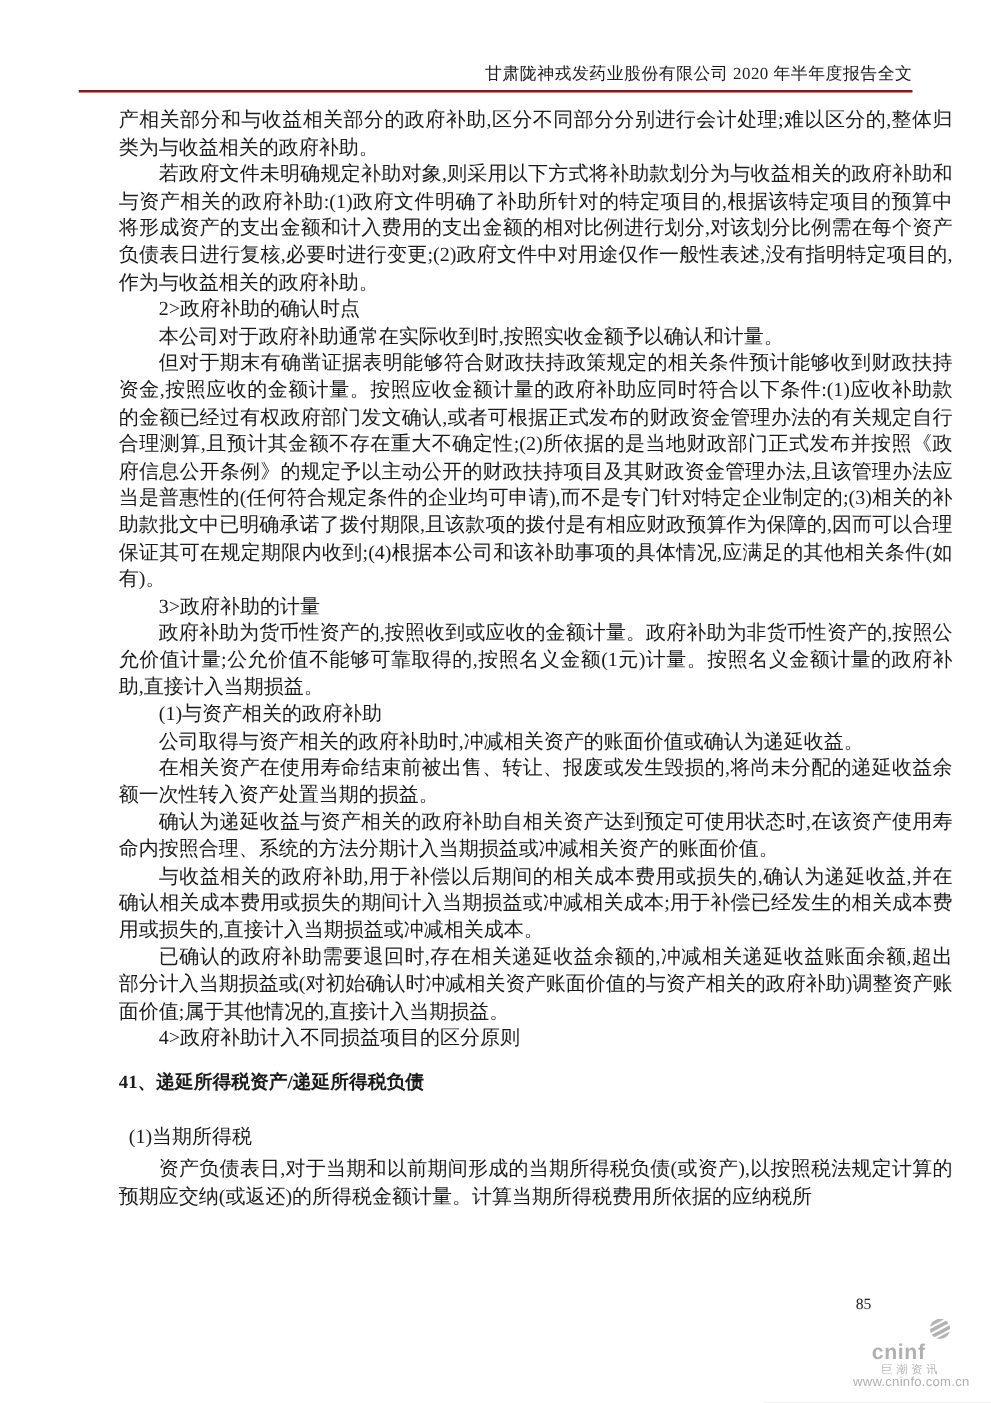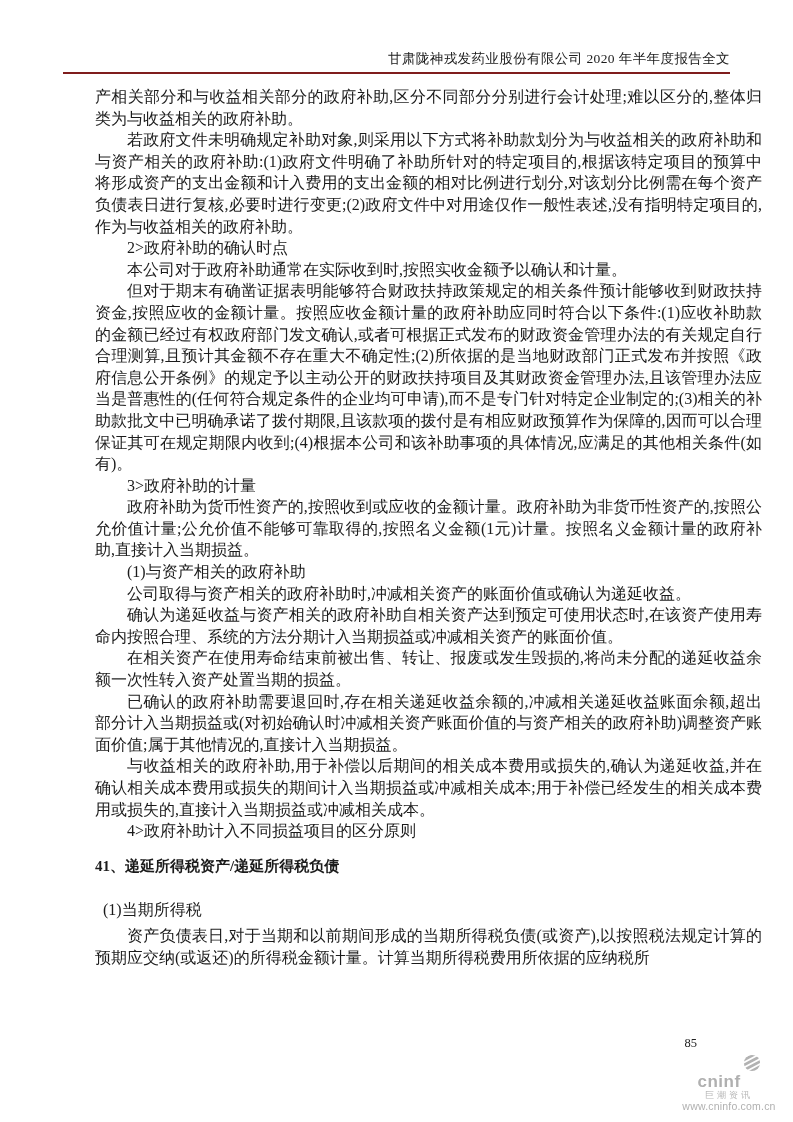--- a/index.html
+++ b/index.html
@@ -118,24 +118,24 @@
   <div class="document-body">
       <p class="para flush">产相关部分和与收益相关部分的政府补助,区分不同部分分别进行会计处理;难以区分的,整体归类为与收益相关的政府补助。</p>
       <p class="para indent">若政府文件未明确规定补助对象,则采用以下方式将补助款划分为与收益相关的政府补助和与资产相关的政府补助:(1)政府文件明确了补助所针对的特定项目的,根据该特定项目的预算中将形成资产的支出金额和计入费用的支出金额的相对比例进行划分,对该划分比例需在每个资产负债表日进行复核,必要时进行变更;(2)政府文件中对用途仅作一般性表述,没有指明特定项目的,作为与收益相关的政府补助。</p>
       <p class="para indent">2&gt;政府补助的确认时点</p>
       <p class="para indent">本公司对于政府补助通常在实际收到时,按照实收金额予以确认和计量。</p>
       <p class="para indent">但对于期末有确凿证据表明能够符合财政扶持政策规定的相关条件预计能够收到财政扶持资金,按照应收的金额计量。按照应收金额计量的政府补助应同时符合以下条件:(1)应收补助款的金额已经过有权政府部门发文确认,或者可根据正式发布的财政资金管理办法的有关规定自行合理测算,且预计其金额不存在重大不确定性;(2)所依据的是当地财政部门正式发布并按照《政府信息公开条例》的规定予以主动公开的财政扶持项目及其财政资金管理办法,且该管理办法应当是普惠性的(任何符合规定条件的企业均可申请),而不是专门针对特定企业制定的;(3)相关的补助款批文中已明确承诺了拨付期限,且该款项的拨付是有相应财政预算作为保障的,因而可以合理保证其可在规定期限内收到;(4)根据本公司和该补助事项的具体情况,应满足的其他相关条件(如有)。</p>
       <p class="para indent">3&gt;政府补助的计量</p>
       <p class="para indent">政府补助为货币性资产的,按照收到或应收的金额计量。政府补助为非货币性资产的,按照公允价值计量;公允价值不能够可靠取得的,按照名义金额(1元)计量。按照名义金额计量的政府补助,直接计入当期损益。</p>
       <p class="para indent">(1)与资产相关的政府补助</p>
       <p class="para indent">公司取得与资产相关的政府补助时,冲减相关资产的账面价值或确认为递延收益。</p>
+      <p class="para indent">在相关资产在使用寿命结束前被出售、转让、报废或发生毁损的,将尚未分配的递延收益余额一次性转入资产处置当期的损益。</p>
       <p class="para indent">确认为递延收益与资产相关的政府补助自相关资产达到预定可使用状态时,在该资产使用寿命内按照合理、系统的方法分期计入当期损益或冲减相关资产的账面价值。</p>
-      <p class="para indent">在相关资产在使用寿命结束前被出售、转让、报废或发生毁损的,将尚未分配的递延收益余额一次性转入资产处置当期的损益。</p>
+      <p class="para indent">与收益相关的政府补助,用于补偿以后期间的相关成本费用或损失的,确认为递延收益,并在确认相关成本费用或损失的期间计入当期损益或冲减相关成本;用于补偿已经发生的相关成本费用或损失的,直接计入当期损益或冲减相关成本。</p>
       <p class="para indent">已确认的政府补助需要退回时,存在相关递延收益余额的,冲减相关递延收益账面余额,超出部分计入当期损益或(对初始确认时冲减相关资产账面价值的与资产相关的政府补助)调整资产账面价值;属于其他情况的,直接计入当期损益。</p>
-      <p class="para indent">与收益相关的政府补助,用于补偿以后期间的相关成本费用或损失的,确认为递延收益,并在确认相关成本费用或损失的期间计入当期损益或冲减相关成本;用于补偿已经发生的相关成本费用或损失的,直接计入当期损益或冲减相关成本。</p>
       <p class="para indent">4&gt;政府补助计入不同损益项目的区分原则</p>
       <p class="para heading">41、递延所得税资产/递延所得税负债</p>
       <p class="para subheading">(1)当期所得税</p>
       <p class="para indent">资产负债表日,对于当期和以前期间形成的当期所得税负债(或资产),以按照税法规定计算的预期应交纳(或返还)的所得税金额计量。计算当期所得税费用所依据的应纳税所</p>
     </div>
 
   <div class="page-number">85</div>
 
   <div class="cninfo-logo">
     <div class="cninfo-brand-row">

